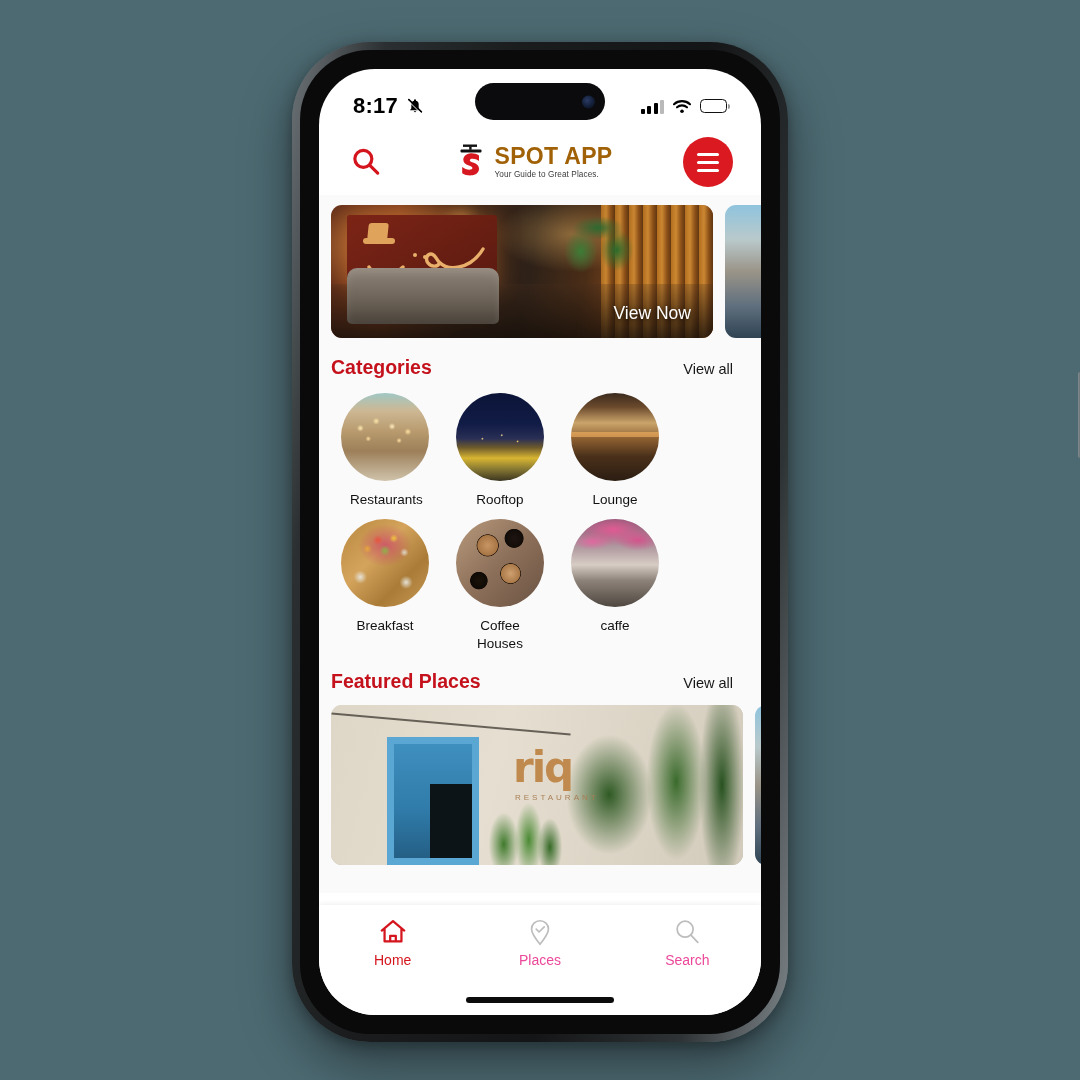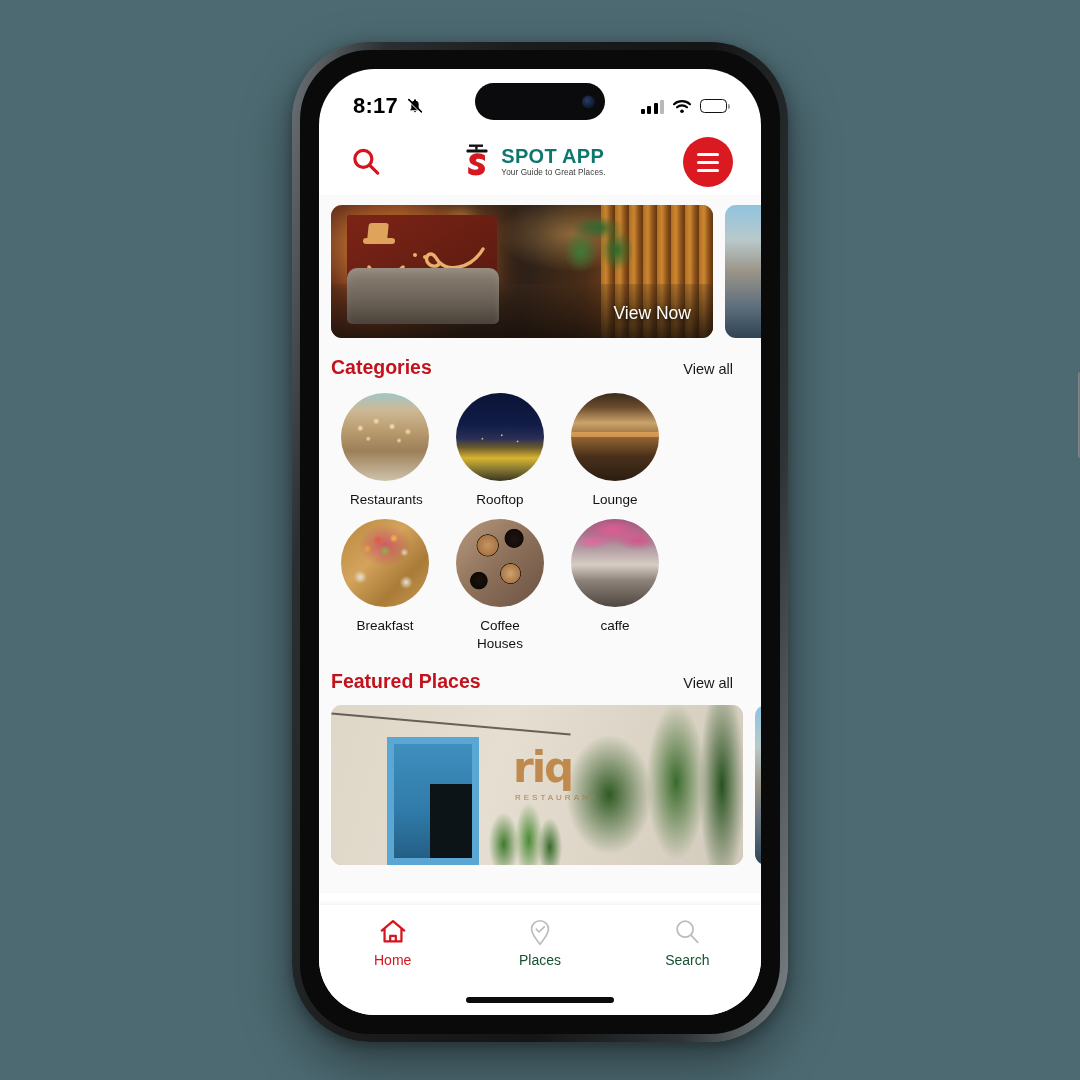--- a/index.html
+++ b/index.html
@@ -108,21 +108,21 @@
     background: #fff;
   }
   #search-icon-btn { width: 34px; height: 34px; flex: 0 0 auto; }
   #brand-block {
     flex: 1; display: flex; align-items: center; justify-content: center;
     gap: 7px;
   }
   #brand-mark { width: 34px; height: 36px; flex: 0 0 auto; }
   #brand-text { display: flex; flex-direction: column; line-height: 1; }
   #brand-name {
-    font-size: 20px; font-weight: bold; color: #0f766e;
+    font-size: 23px; font-weight: bold; color: #a16207;
     letter-spacing: .3px;
   }
   #brand-tagline {
     font-size: 8.2px; color: #3b3b3b; margin-top: 3px;
     letter-spacing: .1px;
   }
   #menu-button {
     width: 50px; height: 50px; border-radius: 50%;
     background: #da1921;
     display: flex; flex-direction: column;
@@ -384,21 +384,21 @@
     background: #fff;
     display: flex; align-items: flex-start;
     padding-top: 12px;
     box-shadow: 0 -1px 5px rgba(0,0,0,.07);
   }
   .nav-item {
     flex: 1; display: flex; flex-direction: column;
     align-items: center; gap: 5px; cursor: pointer;
   }
   .nav-icon { width: 30px; height: 30px; display: block; }
-  .nav-label { font-size: 14px; color: #14532d; }
+  .nav-label { font-size: 14px; color: #ec4899; }
   .nav-item.active .nav-label { color: #d5151d; font-weight: normal; }
   #home-indicator {
     position: absolute; left: 50%; transform: translateX(-50%);
     bottom: 12px; width: 148px; height: 6px;
     background: #0b0b0b; border-radius: 4px;
   }
 </style>
 </head>
 <body>
 

